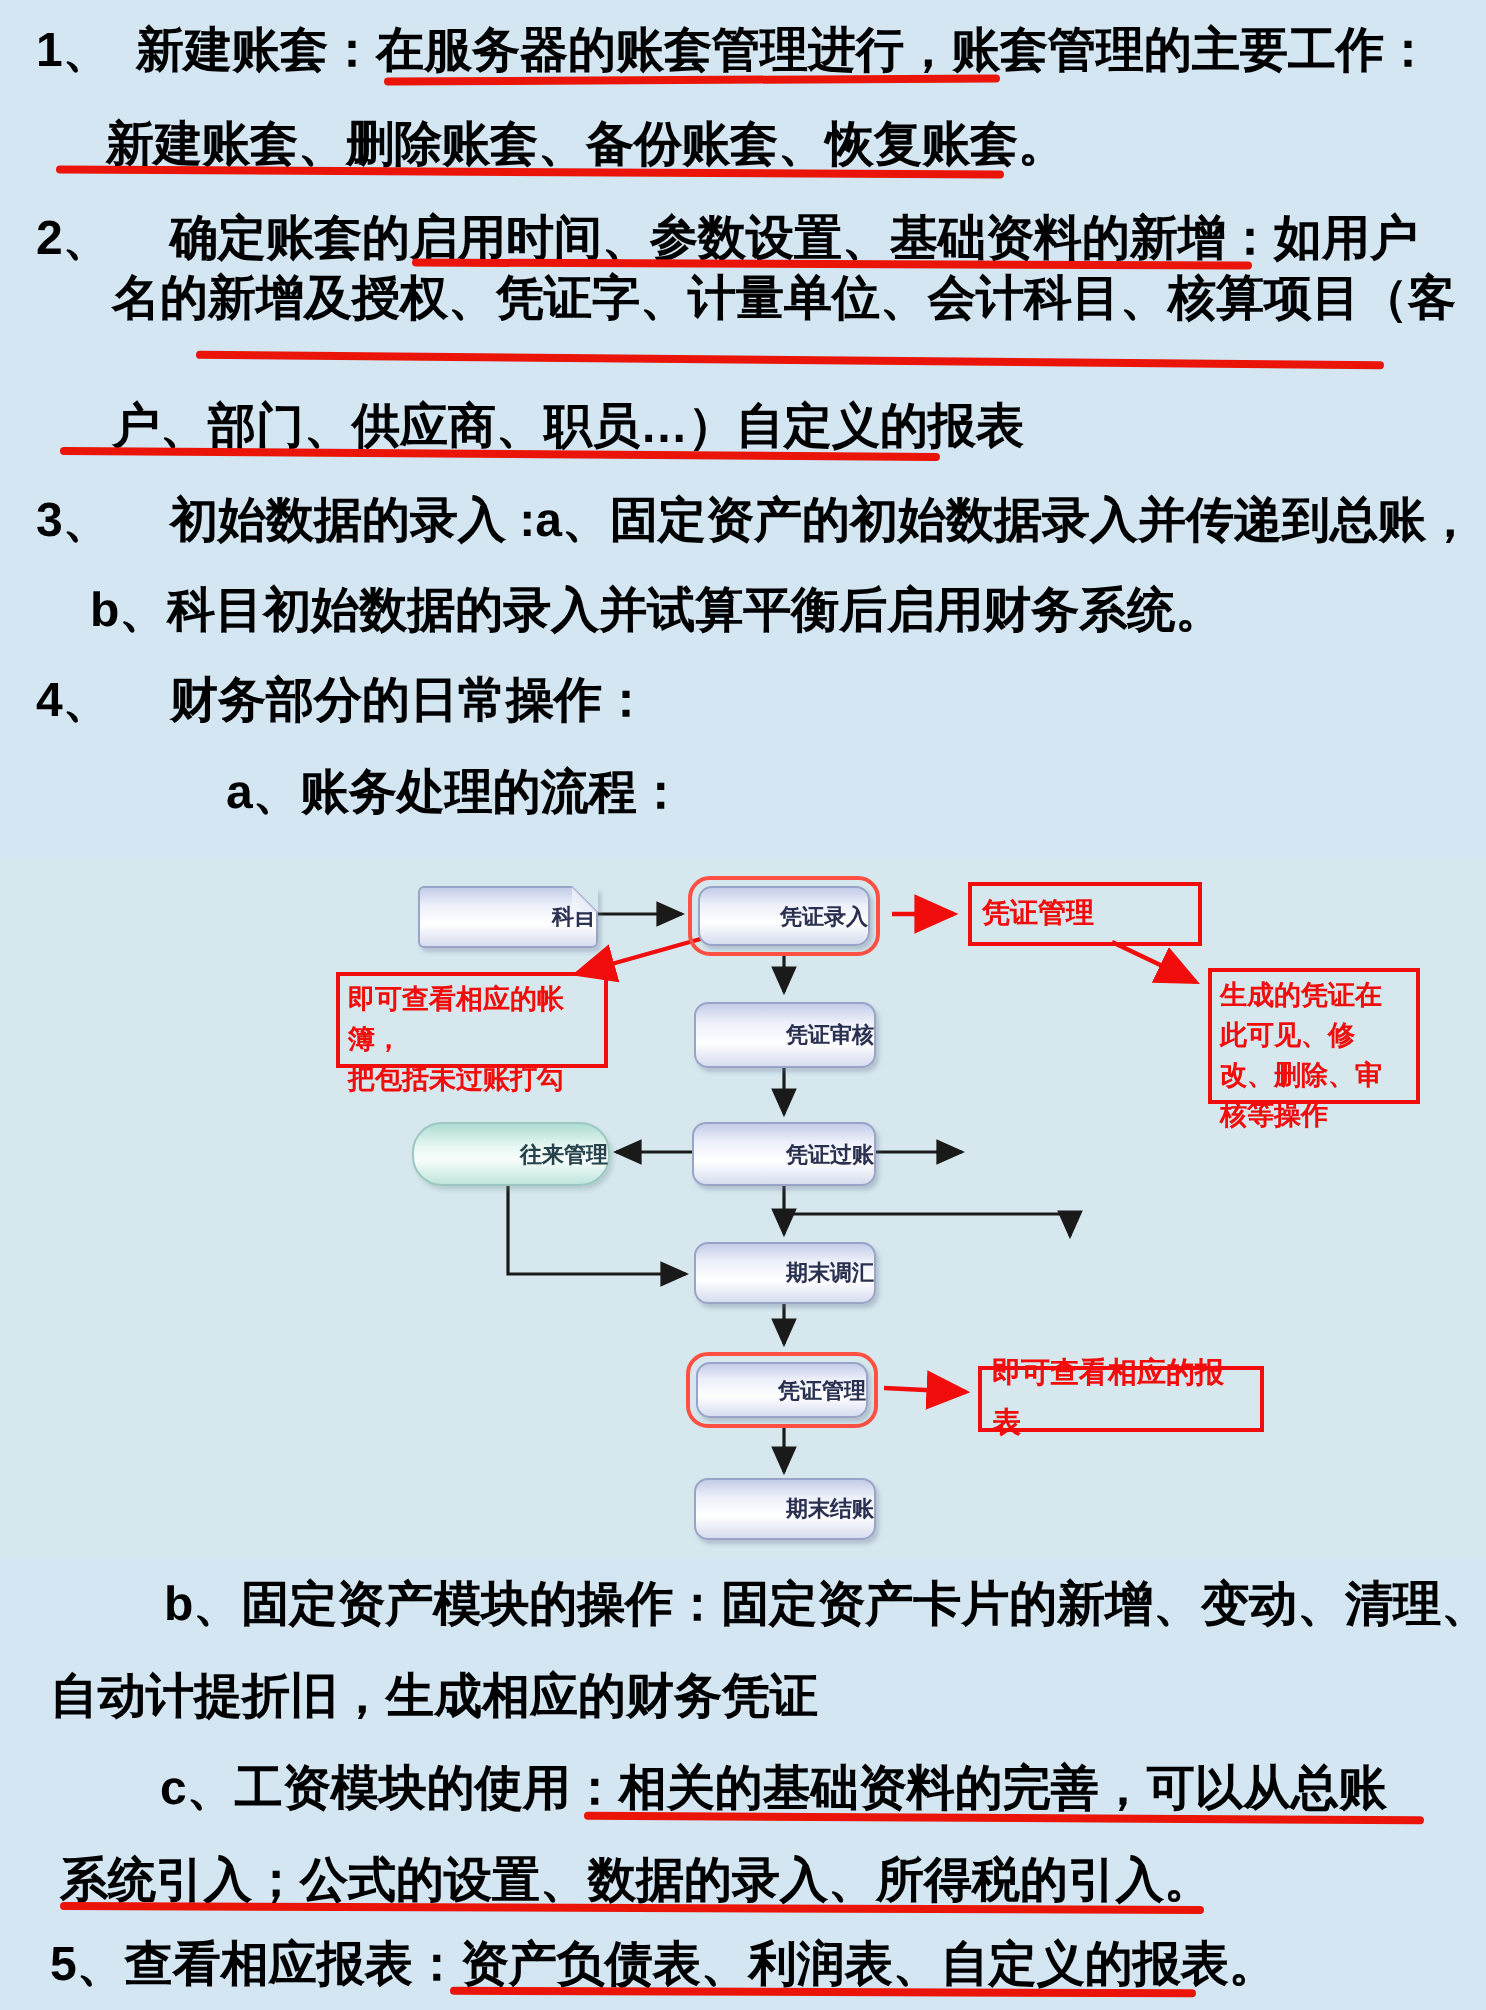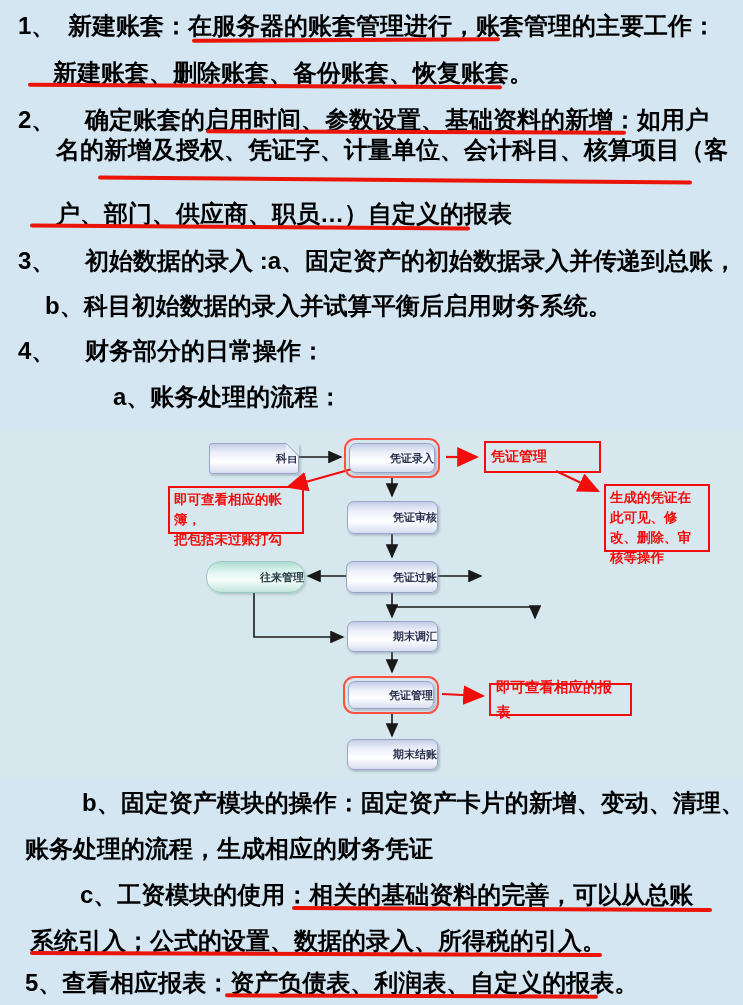--- a/index.html
+++ b/index.html
@@ -59,21 +59,21 @@
 <div class="tline" style="left:18px;top:10px"><span class="num" style="width:50px">1、</span><span>新建账套：在服务器的账套管理进行，账套管理的主要工作：</span></div>
 <div class="tline" style="left:53px;top:57px"><span>新建账套、删除账套、备份账套、恢复账套。</span></div>
 <div class="tline" style="left:18px;top:104px"><span class="num" style="width:67px">2、</span><span>确定账套的启用时间、参数设置、基础资料的新增：如用户</span></div>
 <div class="tline" style="left:56px;top:134px"><span>名的新增及授权、凭证字、计量单位、会计科目、核算项目（客</span></div>
 <div class="tline" style="left:56px;top:198px"><span>户、部门、供应商、职员…）自定义的报表</span></div>
 <div class="tline" style="left:18px;top:245px"><span class="num" style="width:67px">3、</span><span>初始数据的录入 :a、固定资产的初始数据录入并传递到总账，</span></div>
 <div class="tline" style="left:45px;top:290px"><span>b、科目初始数据的录入并试算平衡后启用财务系统。</span></div>
 <div class="tline" style="left:18px;top:335px"><span class="num" style="width:67px">4、</span><span>财务部分的日常操作：</span></div>
 <div class="tline" style="left:113px;top:381px"><span>a、账务处理的流程：</span></div>
 <div class="tline" style="left:82px;top:787px"><span>b、固定资产模块的操作：固定资产卡片的新增、变动、清理、</span></div>
-<div class="tline" style="left:25px;top:833px"><span>账务处理的流程，生成相应的财务凭证</span></div>
+<div class="tline" style="left:25px;top:833px"><span>自动计提折旧，生成相应的财务凭证</span></div>
 <div class="tline" style="left:80px;top:879px"><span>c、工资模块的使用：相关的基础资料的完善，可以从总账</span></div>
 <div class="tline" style="left:30px;top:925px"><span>系统引入；公式的设置、数据的录入、所得税的引入。</span></div>
 <div class="tline" style="left:25px;top:967px"><span>5、查看相应报表：资产负债表、利润表、自定义的报表。</span></div>
 
 <div class="redline" style="left:192px;top:38px;width:308px;transform:rotate(-0.3deg)"></div>
 <div class="redline" style="left:28px;top:84px;width:474px;transform:rotate(0.3deg)"></div>
 <div class="redline" style="left:206px;top:130px;width:420px;transform:rotate(0.2deg)"></div>
 <div class="redline" style="left:98px;top:178px;width:594px;transform:rotate(0.5deg)"></div>
 <div class="redline" style="left:30px;top:225px;width:440px;transform:rotate(0.4deg)"></div>
 <div class="redline" style="left:292px;top:907px;width:420px;transform:rotate(0.3deg)"></div>

